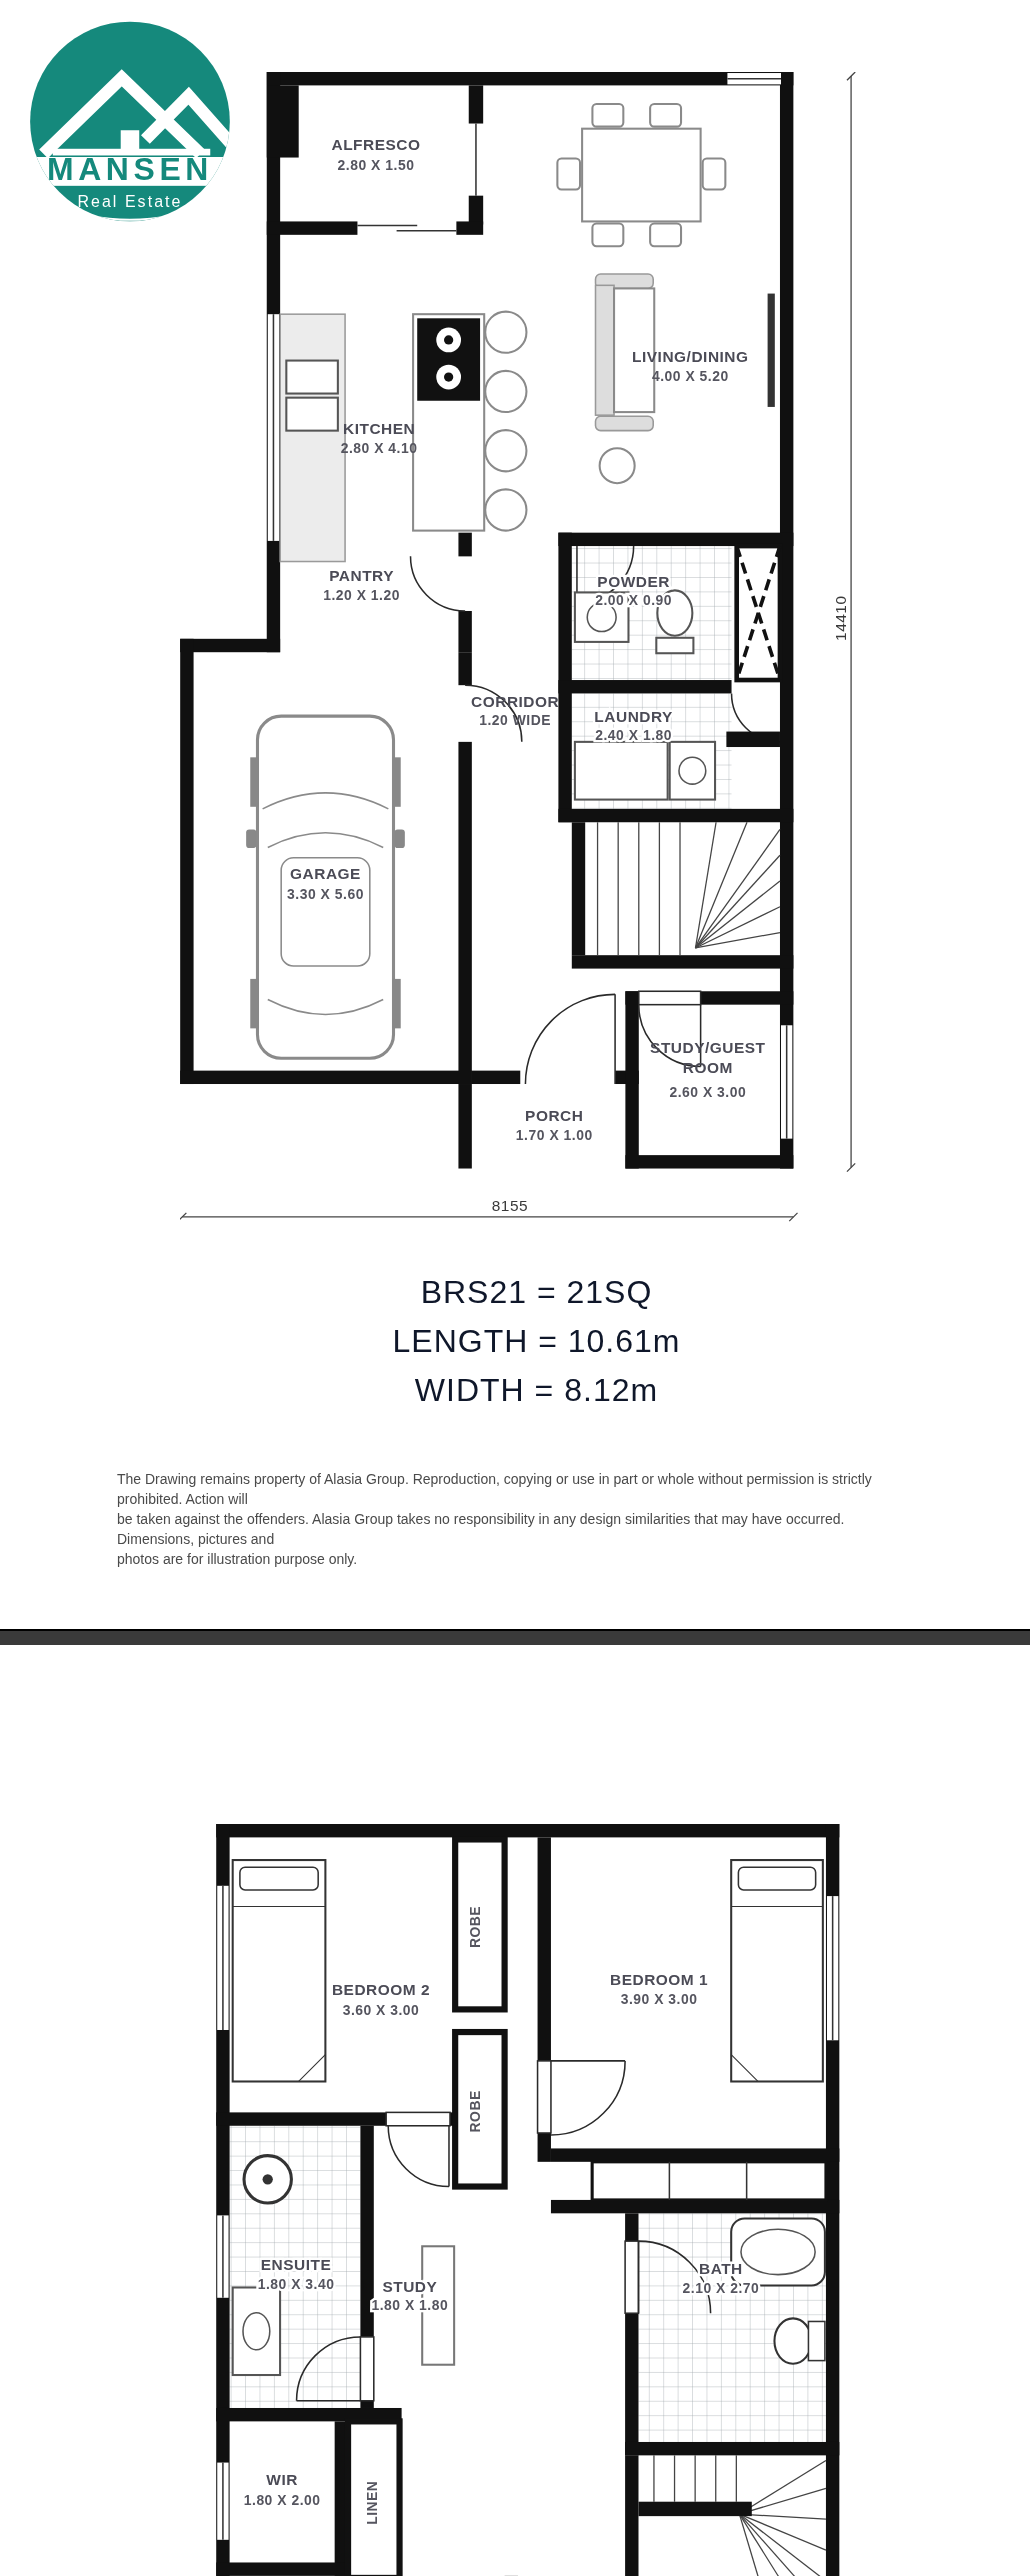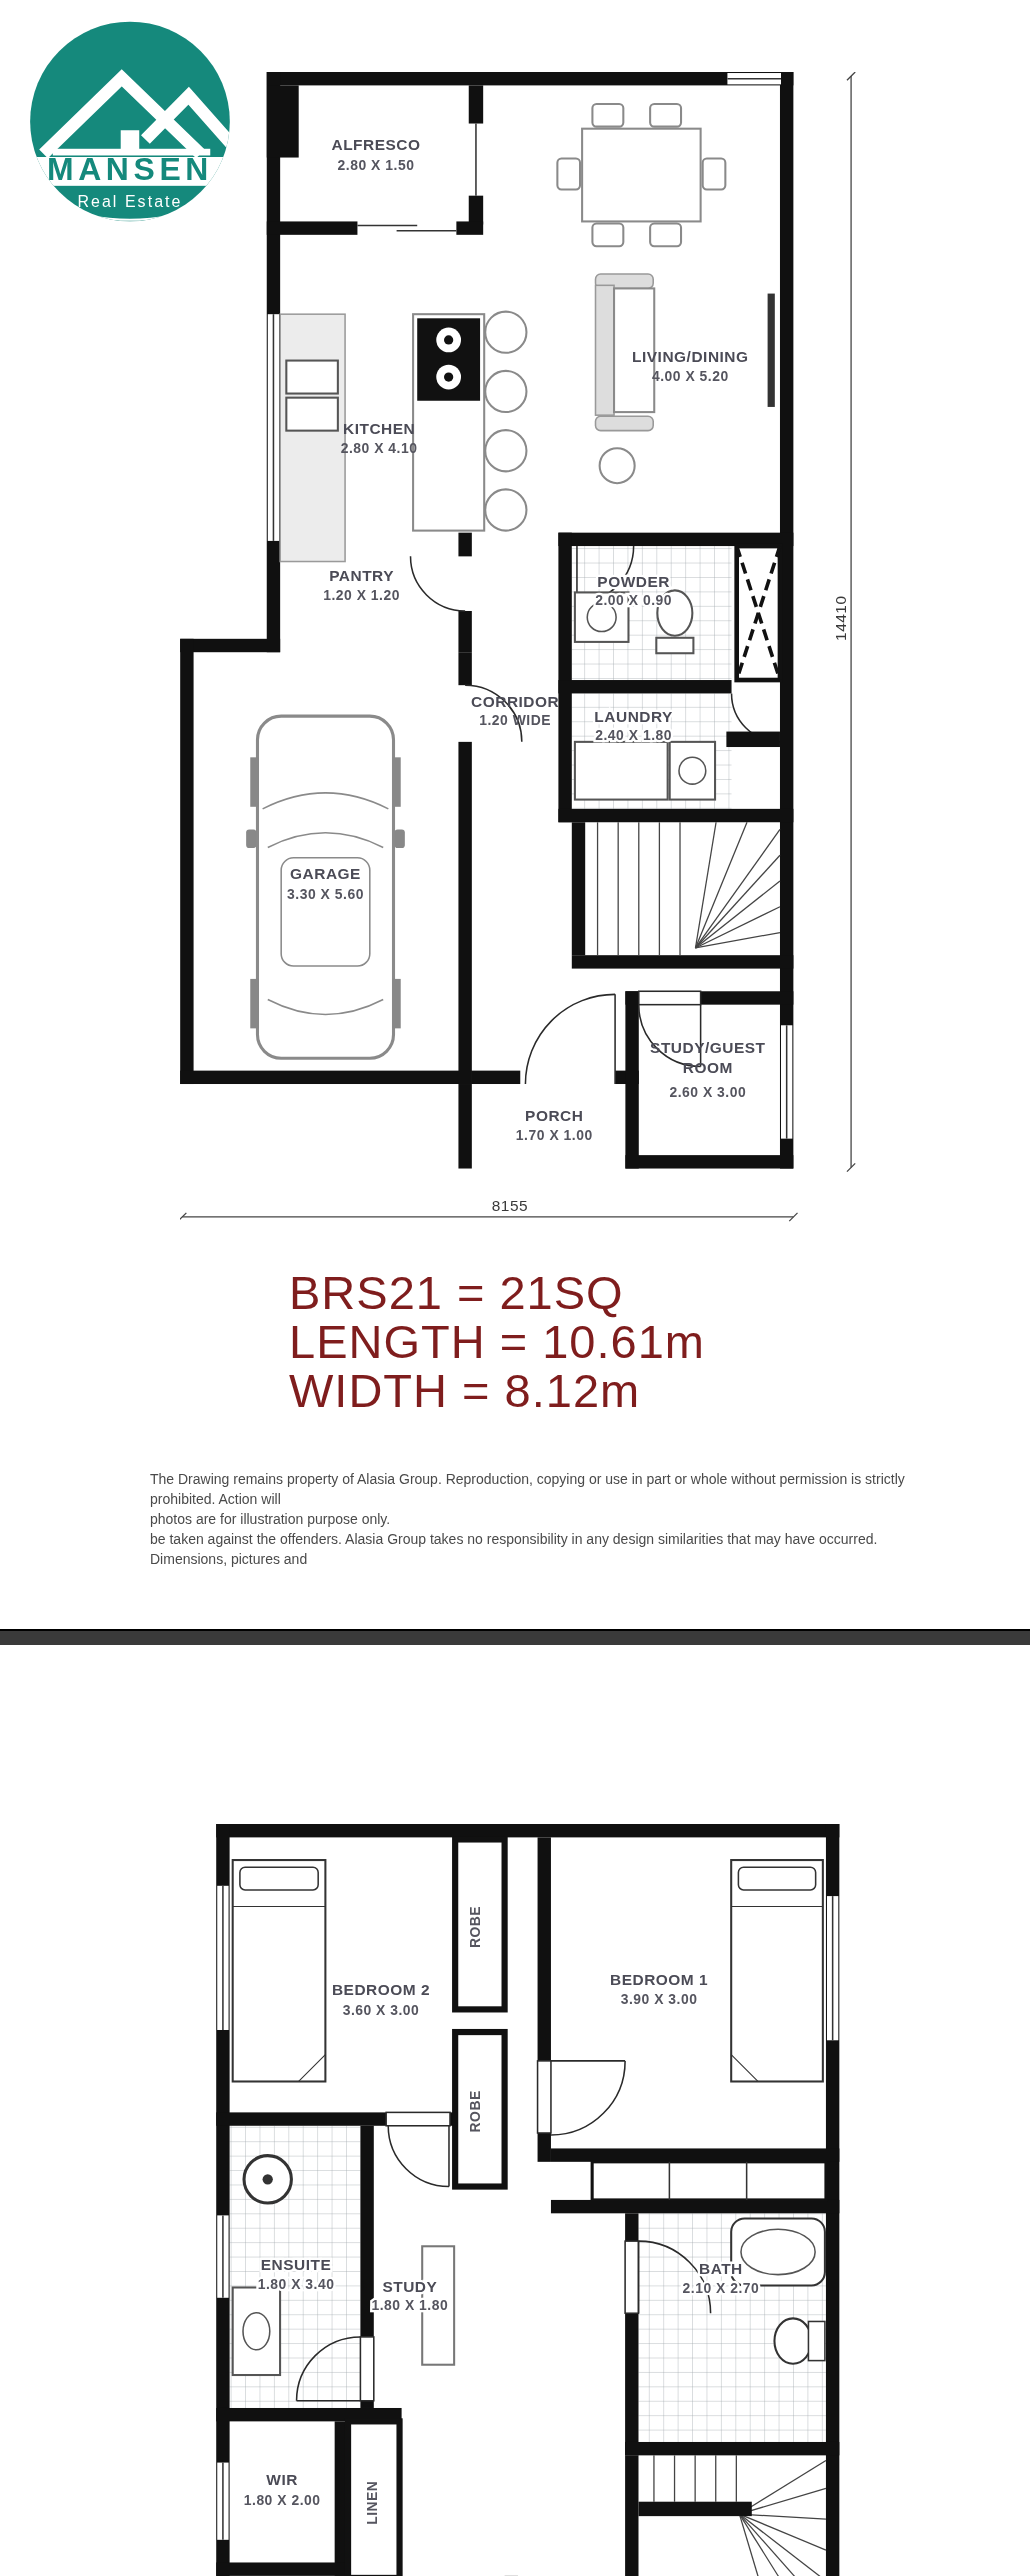--- a/index.html
+++ b/index.html
@@ -11,24 +11,24 @@
   .dim{font-size:27px;font-weight:600;fill:#55555f;letter-spacing:1px;text-anchor:middle;}
   .halo{paint-order:stroke;stroke:#ffffff;stroke-width:9px;}
   .wall{fill:#101010;}
   .win{fill:#ffffff;}
   .thin{stroke:#333;stroke-width:3;fill:none;}
   .arc{stroke:#2a2a2a;stroke-width:3;fill:none;}
   .furn{stroke:#8a8a8a;stroke-width:4;fill:#ffffff;}
   .furn2{stroke:#555;stroke-width:4;fill:#ffffff;}
   .dimline{stroke:#444;stroke-width:2.5;}
   .dimtext{font-size:30px;fill:#3a3a3a;text-anchor:middle;letter-spacing:1px;}
-  .spec{position:absolute;left:289px;top:1268px;width:495px;text-align:left;
-        color:#7f1d1d;font-size:47px;line-height:49px;font-weight:500;letter-spacing:1px;}
+  .spec{position:absolute;left:289px;top:1268px;width:495px;text-align:center;
+        color:#0f172a;font-size:32px;line-height:49px;font-weight:500;letter-spacing:1px;}
   .disc{position:absolute;left:117px;top:1469px;width:804px;color:#4a4a4a;
-        font-size:14px;line-height:20px;margin-left:33px;}
+        font-size:14px;line-height:20px;}
   .sep{position:absolute;left:0;top:1629px;width:1030px;height:14.4px;background:#3a3a3a;
        border-top:2.6px solid #000;}
 </style>
 </head>
 <body>
 
 <div class="page">
 
   <svg class="abs" style="left:28px;top:15.5px" width="206" height="211" viewBox="0 0 400 410">
     <defs>
@@ -241,22 +241,22 @@
   </svg>
 
   <div class="spec">
     <div>BRS21 = 21SQ</div>
     <div>LENGTH = 10.61m</div>
     <div>WIDTH = 8.12m</div>
   </div>
 
   <div class="disc">
     <div>The Drawing remains property of Alasia Group. Reproduction, copying or use in part or whole without permission is strictly prohibited. Action will</div>
+    <div>be taken against the offenders. Alasia Group takes no responsibility in any design similarities that may have occurred. Dimensions, pictures and</div>
     <div>photos are for illustration purpose only.</div>
-    <div>be taken against the offenders. Alasia Group takes no responsibility in any design similarities that may have occurred. Dimensions, pictures and</div>
   </div>
 
   <div class="sep"></div>
 
   <svg class="abs" style="left:216px;top:1824px" width="639" height="1066" viewBox="0 0 1240 2070">
 
     <g>
       <rect x="26" y="586" width="254" height="548" fill="url(#tile)"></rect>
       <rect x="820" y="756" width="364" height="444" fill="url(#tile)"></rect>
     </g>

